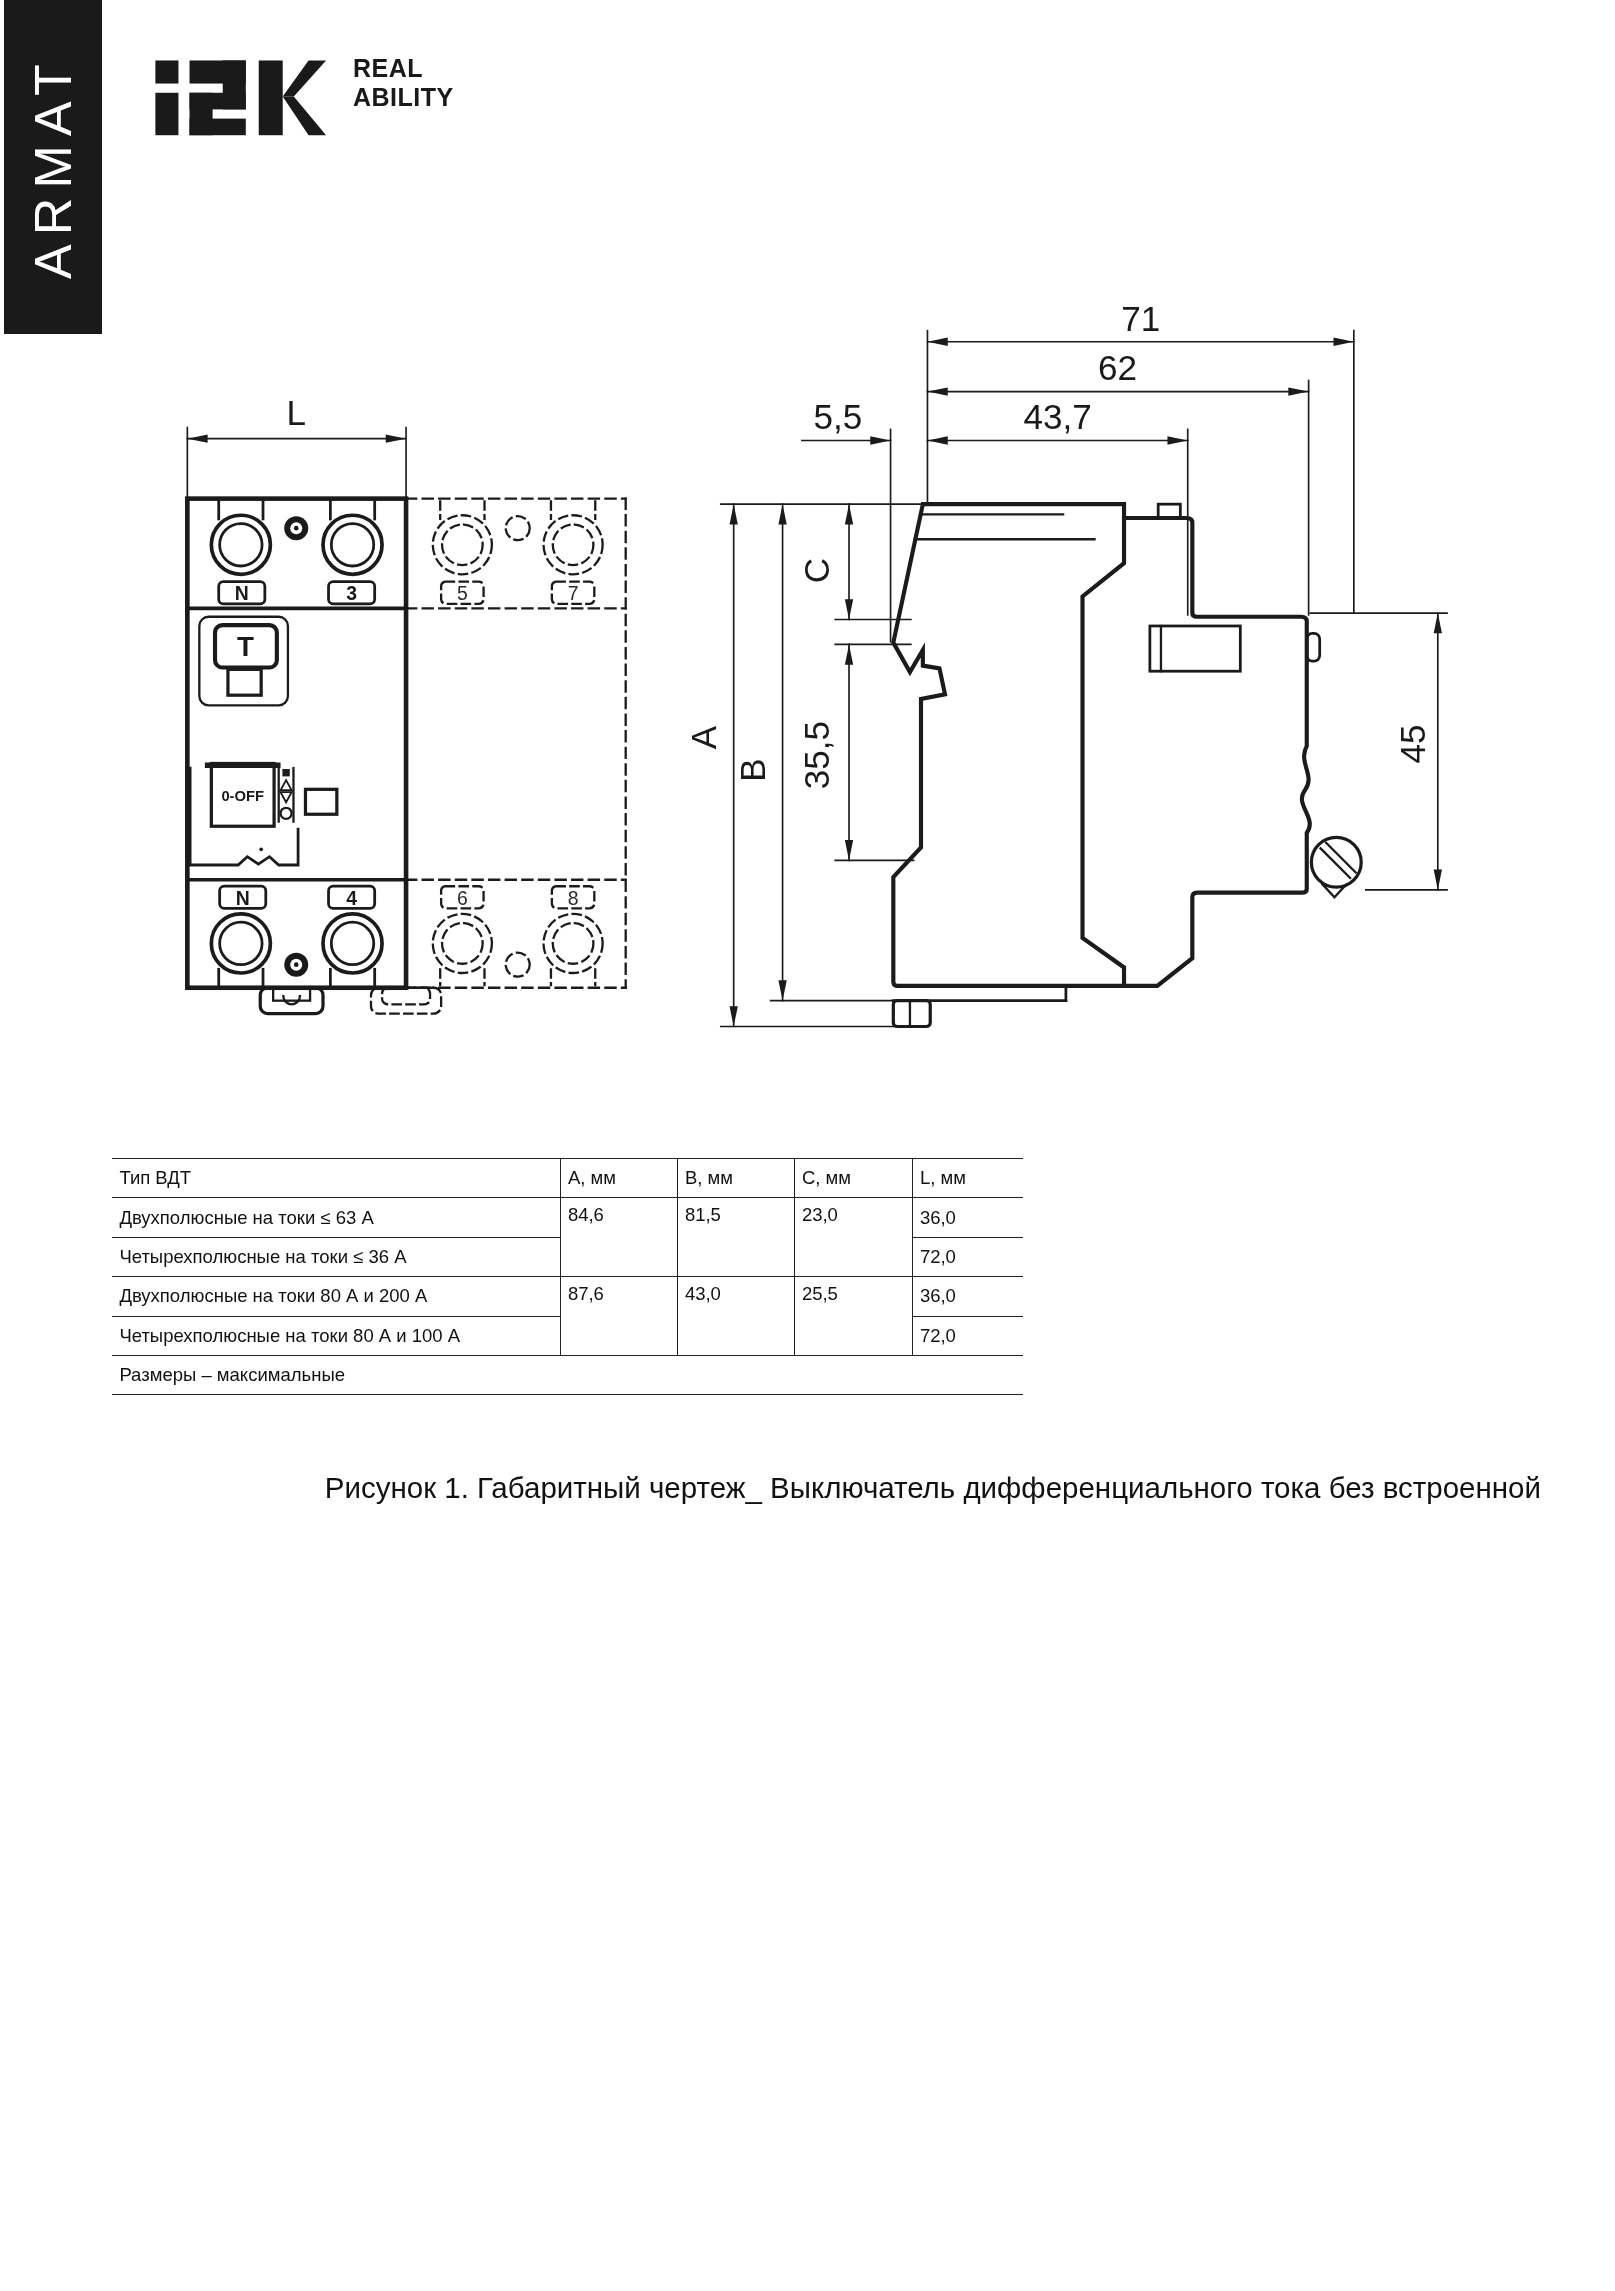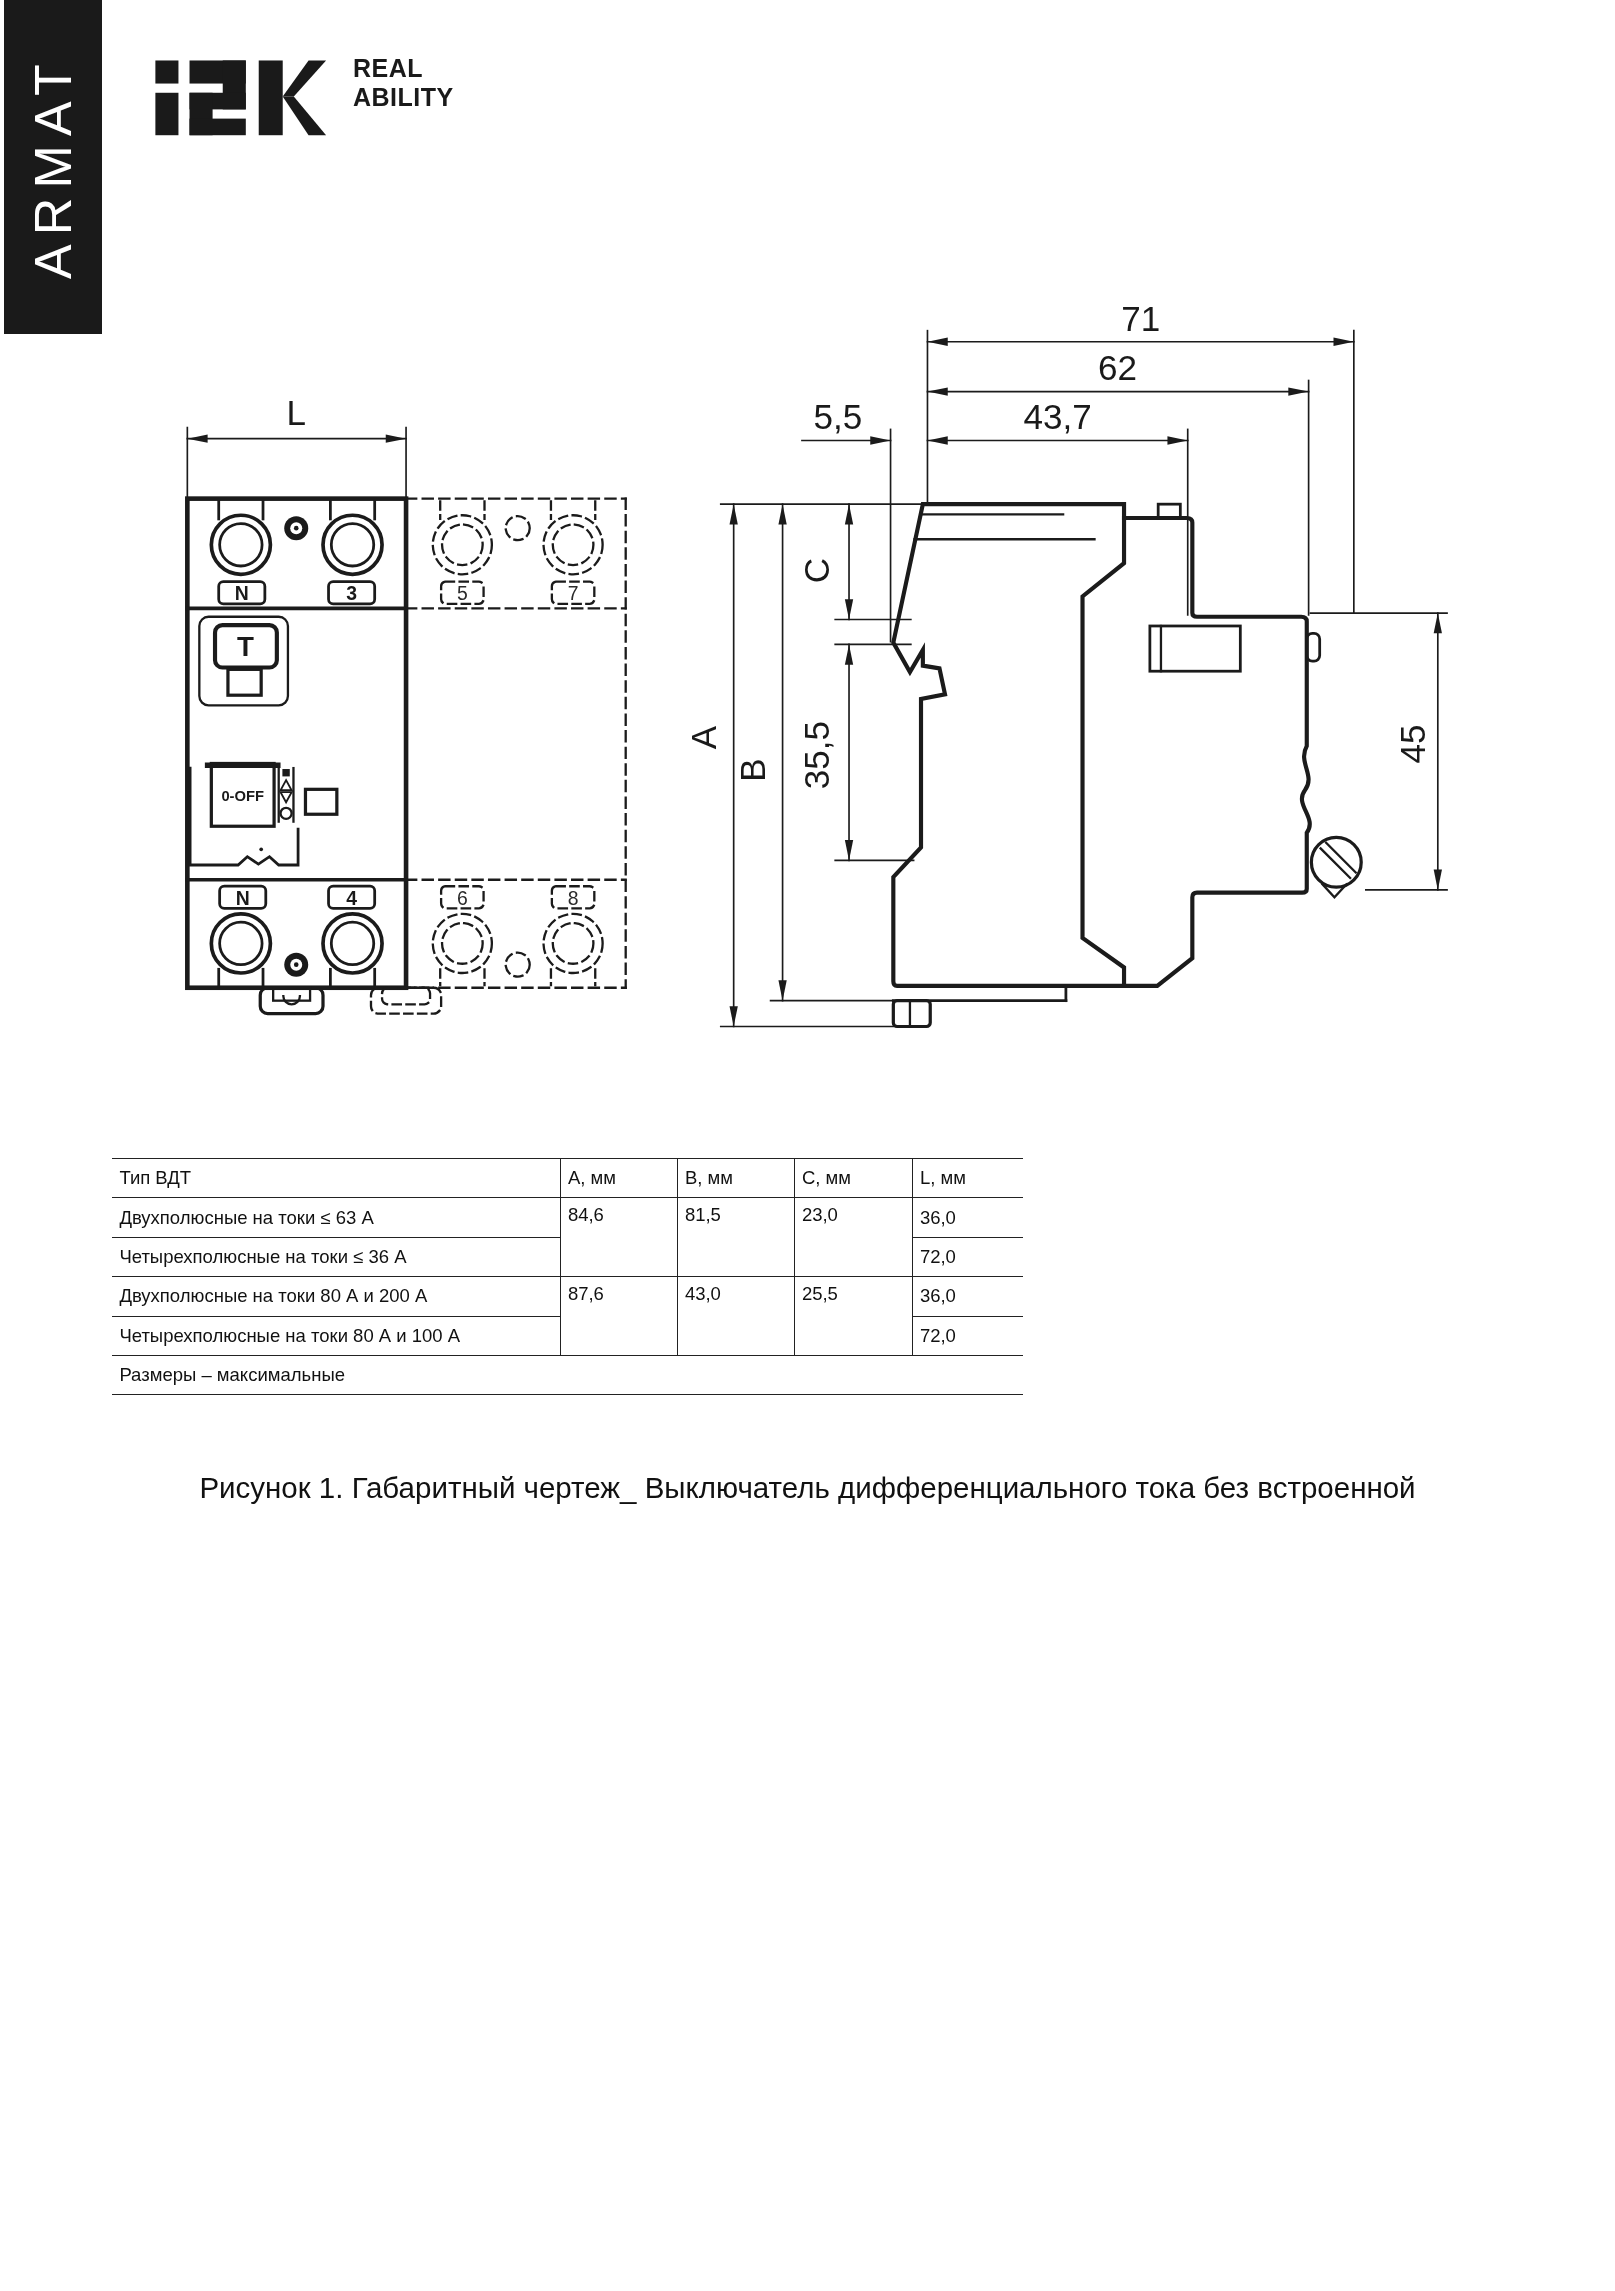--- a/index.html
+++ b/index.html
@@ -32,21 +32,21 @@
   table.dims td,table.dims th{
     font-weight:normal;text-align:left;padding:3.7px 7.4px;height:31px;
     vertical-align:middle;overflow:hidden;white-space:nowrap;
   }
   .bt{border-top:1.8px solid #222;}
   .bb{border-bottom:1.8px solid #222;}
   .bl{border-left:1.8px solid #222;margin-left:36px;}
   .vt{vertical-align:top !important;padding-top:5.5px !important;}
   
   .caption{
-    position:absolute;left:74px;top:1467px;width:1467px;text-align:center;
+    position:absolute;left:74px;top:1467px;width:1467px;text-align:right;
     font-size:29.5px;line-height:41px;color:#111;
   }
 </style>
 </head>
 <body>
 
 <div class="banner">
   <span>ARMAT</span>
 </div>
 

